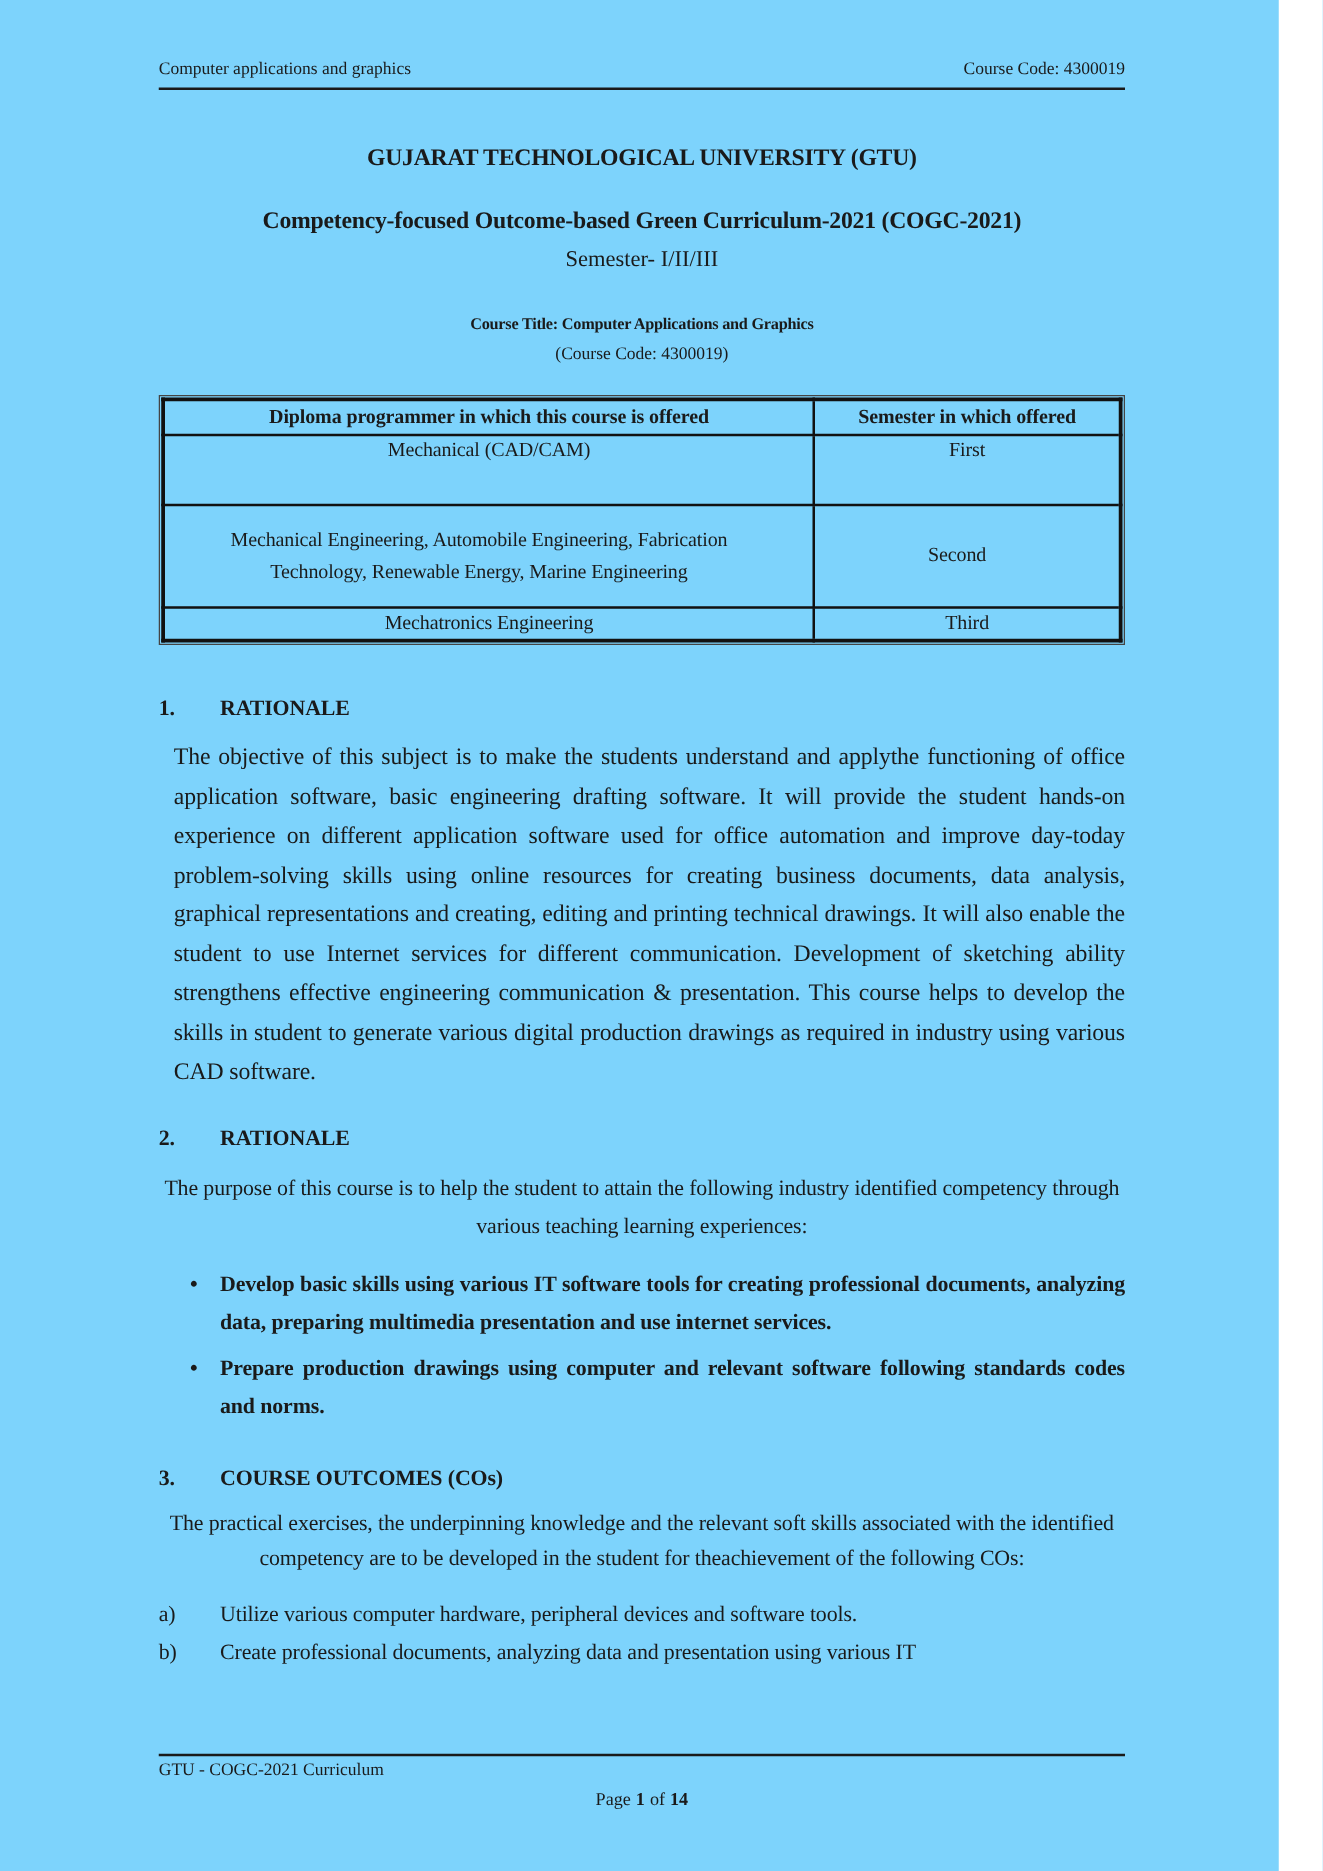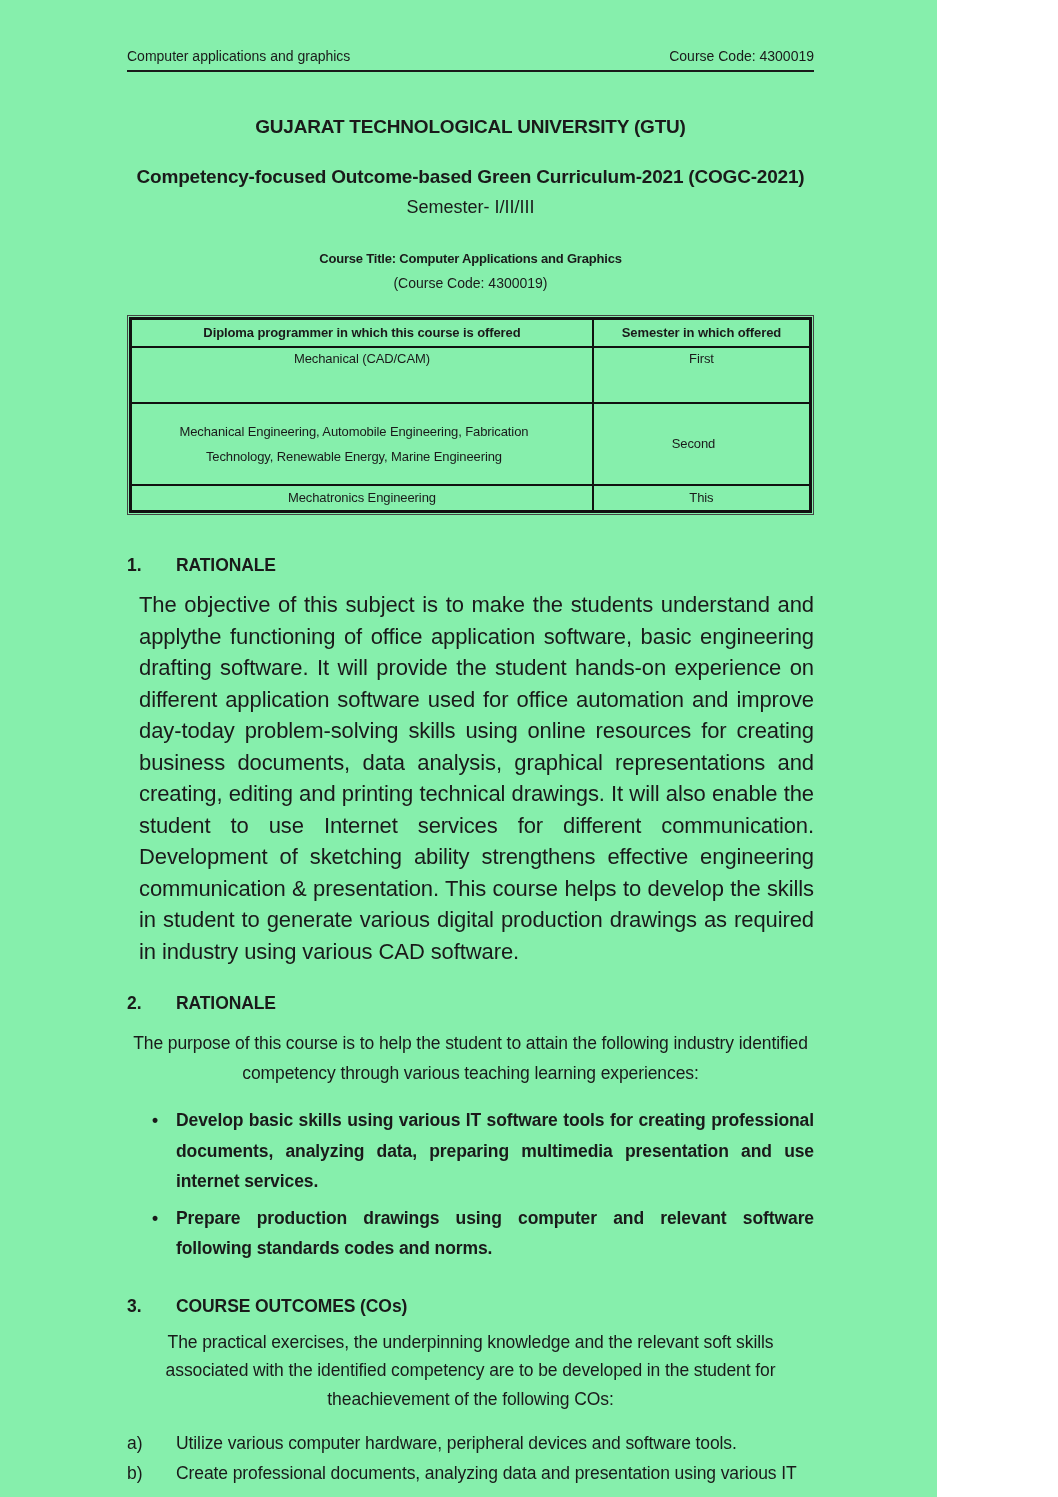--- a/index.html
+++ b/index.html
@@ -3,25 +3,26 @@
 <meta charset="utf-8">
 <style>
   * { margin: 0; padding: 0; box-sizing: border-box; }
   html, body { background: #ffffff; }
   body {
     font-family: "Liberation Sans", "DejaVu Sans", sans-serif;
     color: #1a1a1a;
   }
   .page {
     position: relative;
-    width: 937px;
+    width: 1023px;
     height: 1497px;
-    background: #86efac;
+    background: #7dd3fc;
     padding: 48px 123px 0 127px;
     overflow: hidden;
+    font-family: Liberation Serif, serif;
   }
 
   
   .doc-header {
     display: flex;
     justify-content: space-between;
     align-items: flex-end;
     font-size: 14px;
     padding-bottom: 6px;
     border-bottom: 2px solid #1a1a1a;
@@ -38,21 +39,21 @@
   
   .table-outer {
     margin-top: 24px;
     border: 1px solid #444;
     padding: 1px;
   }
   .offer-table {
     width: 100%;
     border-collapse: collapse;
     border: 3px solid #111;
-    font-size: 13px;
+    font-size: 16px;
     letter-spacing: -0.1px;
   }
   .offer-table th, .offer-table td {
     border: 2px solid #111;
     text-align: center;
     padding: 2px 8px;
   }
   .offer-table th { font-weight: bold; height: 28px; }
   .offer-table .col-prog { width: 68%; }
   .offer-table .col-sem  { width: 32%; }
@@ -68,21 +69,21 @@
     letter-spacing: -0.1px;
   }
   .sec-num { width: 49px; flex: 0 0 49px; }
   #sec1 .sec-head { margin-top: 40px; }
   #sec2 .sec-head { margin-top: 26px; }
   #sec3 .sec-head { margin-top: 32px; }
 
   .body-par {
     margin-top: 13px;
     margin-left: 12px;
-    font-size: 22px;
+    font-size: 19px;
     line-height: 31.5px;
     text-align: justify;
     letter-spacing: -0.1px;
   }
   .intro-par {
     margin-top: 14px;
     font-size: 17.5px;
     line-height: 30px;
     text-align: center;
     letter-spacing: -0.1px;
@@ -159,21 +160,21 @@
         <tr class="row-tall">
           <td>Mechanical (CAD/CAM)</td>
           <td>First</td>
         </tr>
         <tr class="row-multi">
           <td>Mechanical Engineering, Automobile Engineering, Fabrication Technology, Renewable Energy, Marine Engineering</td>
           <td>Second</td>
         </tr>
         <tr class="row-last">
           <td>Mechatronics Engineering</td>
-          <td>This</td>
+          <td>Third</td>
         </tr>
       </tbody>
     </table>
   </div>
 
   <section id="sec1">
     <div class="sec-head">
       <span class="sec-num">1.</span>
       <span class="sec-title">RATIONALE</span>
     </div>
@@ -209,14 +210,24 @@
         <span class="co-label">a)</span>
         <div class="co-text">Utilize various computer hardware, peripheral devices and software tools.</div>
       </div>
       <div class="co-item">
         <span class="co-label">b)</span>
         <div class="co-text">Create professional documents, analyzing data and presentation using various IT</div>
       </div>
     </div>
   </section>
 
+  <div class="doc-footer">
+    <div class="footer-rule"></div>
+    <div class="footer-left">GTU - COGC-2021 Curriculum</div>
+    <div class="footer-page">
+      <span>Page</span>
+      <span class="pg-bold">1</span>
+      <span>of</span>
+      <span class="pg-bold">14</span>
+    </div>
+  </div>
 
 </div>
 
 </body></html>

